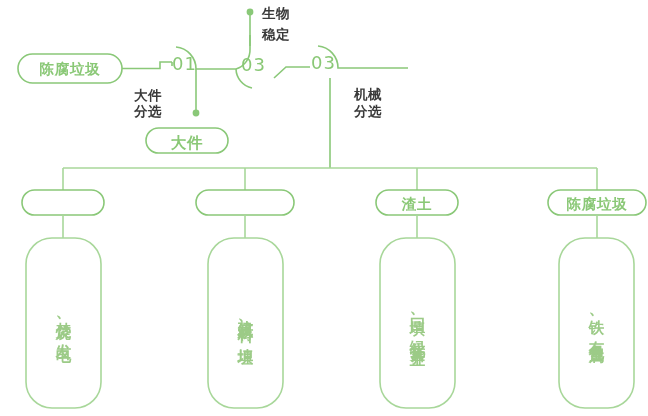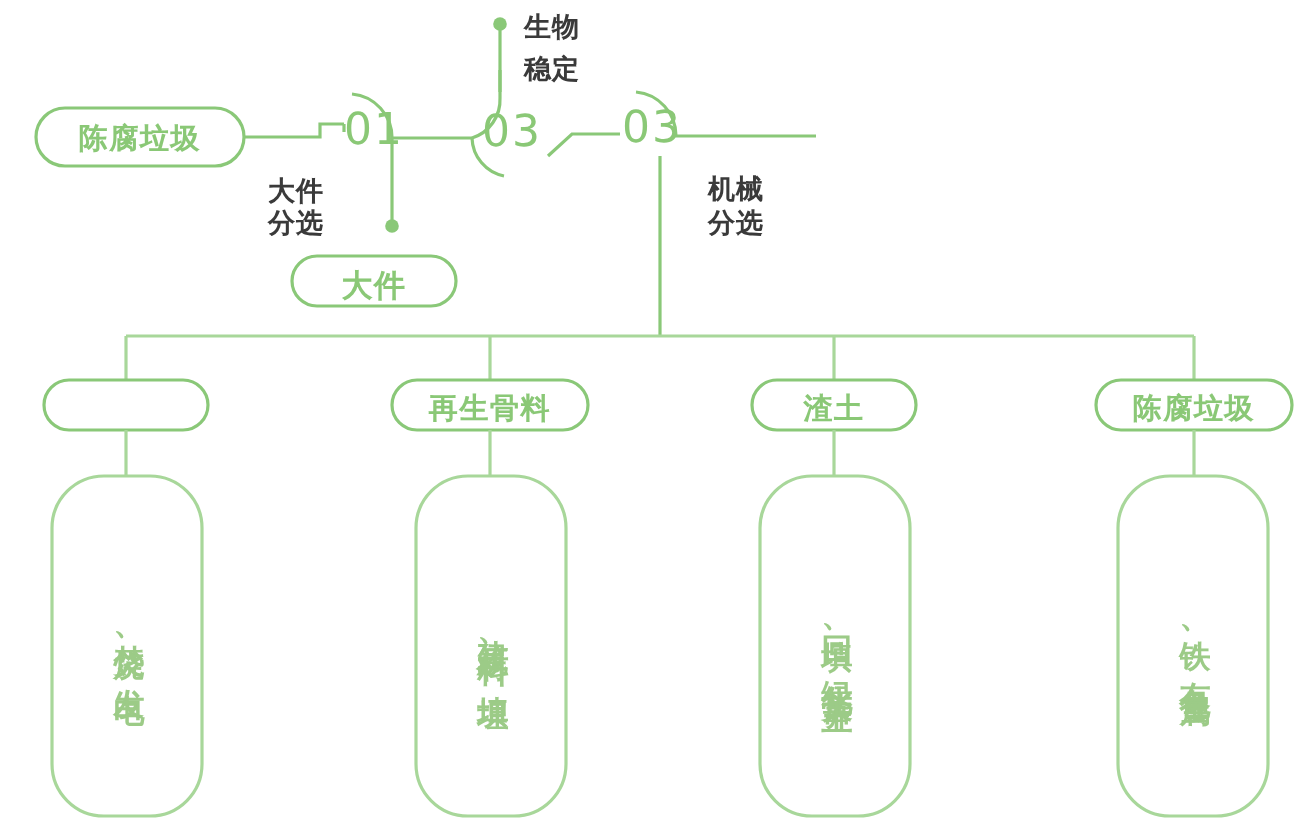--- a/index.html
+++ b/index.html
@@ -37,21 +37,21 @@
   }
   .lbl-dark {
     color: #3a3a3a;
     font-size: 13.5px;
     font-weight: 700;
     letter-spacing: .5px;
   }
   .num {
     position: absolute;
     color: #8ac876;
-    font-size: 22px;
+    font-size: 18px;
     font-weight: 400;
     letter-spacing: 1px;
     font-family: "DejaVu Sans", "Liberation Sans", sans-serif;
   }
   .pill-text {
     position: absolute;
     color: #8ac876;
     font-size: 14.5px;
     font-weight: 700;
     letter-spacing: .8px;
@@ -134,21 +134,20 @@
   <div class="lbl lbl-dark" style="left:134px; top:104px;">分选</div>
 
   <div class="lbl lbl-dark" style="left:262px; top:6px;">生物</div>
   <div class="lbl lbl-dark" style="left:262px; top:27px;">稳定</div>
 
   <div class="lbl lbl-dark" style="left:354px; top:87px;">机械</div>
   <div class="lbl lbl-dark" style="left:354px; top:104px;">分选</div>
 
   <div class="pill-text" style="left:146px; top:133px; width:82px; font-size:15.5px;">大件</div>
 
-  <div class="pill-text" style="left:196px; top:195px; width:98px;">再生骨料</div>
   <div class="pill-text" style="left:376px; top:195px; width:82px;">渣土</div>
   <div class="pill-text" style="left:548px; top:195px; width:98px;">陈腐垃圾</div>
 
   <div class="box-text" style="left:26px; top:238px; width:75px; height:170px; display:flex; align-items:center; justify-content:center;">焚烧、发电</div>
   <div class="box-text" style="left:208px; top:238px; width:75px; height:170px; display:flex; align-items:center; justify-content:center;">建筑材料、填埋</div>
   <div class="box-text" style="left:380px; top:238px; width:75px; height:170px; display:flex; align-items:center; justify-content:center;">回填、绿化营养土</div>
   <div class="box-text" style="left:559px; top:238px; width:75px; height:170px; display:flex; align-items:center; justify-content:center;">铁、有色金属</div>
 
 </div>
 

